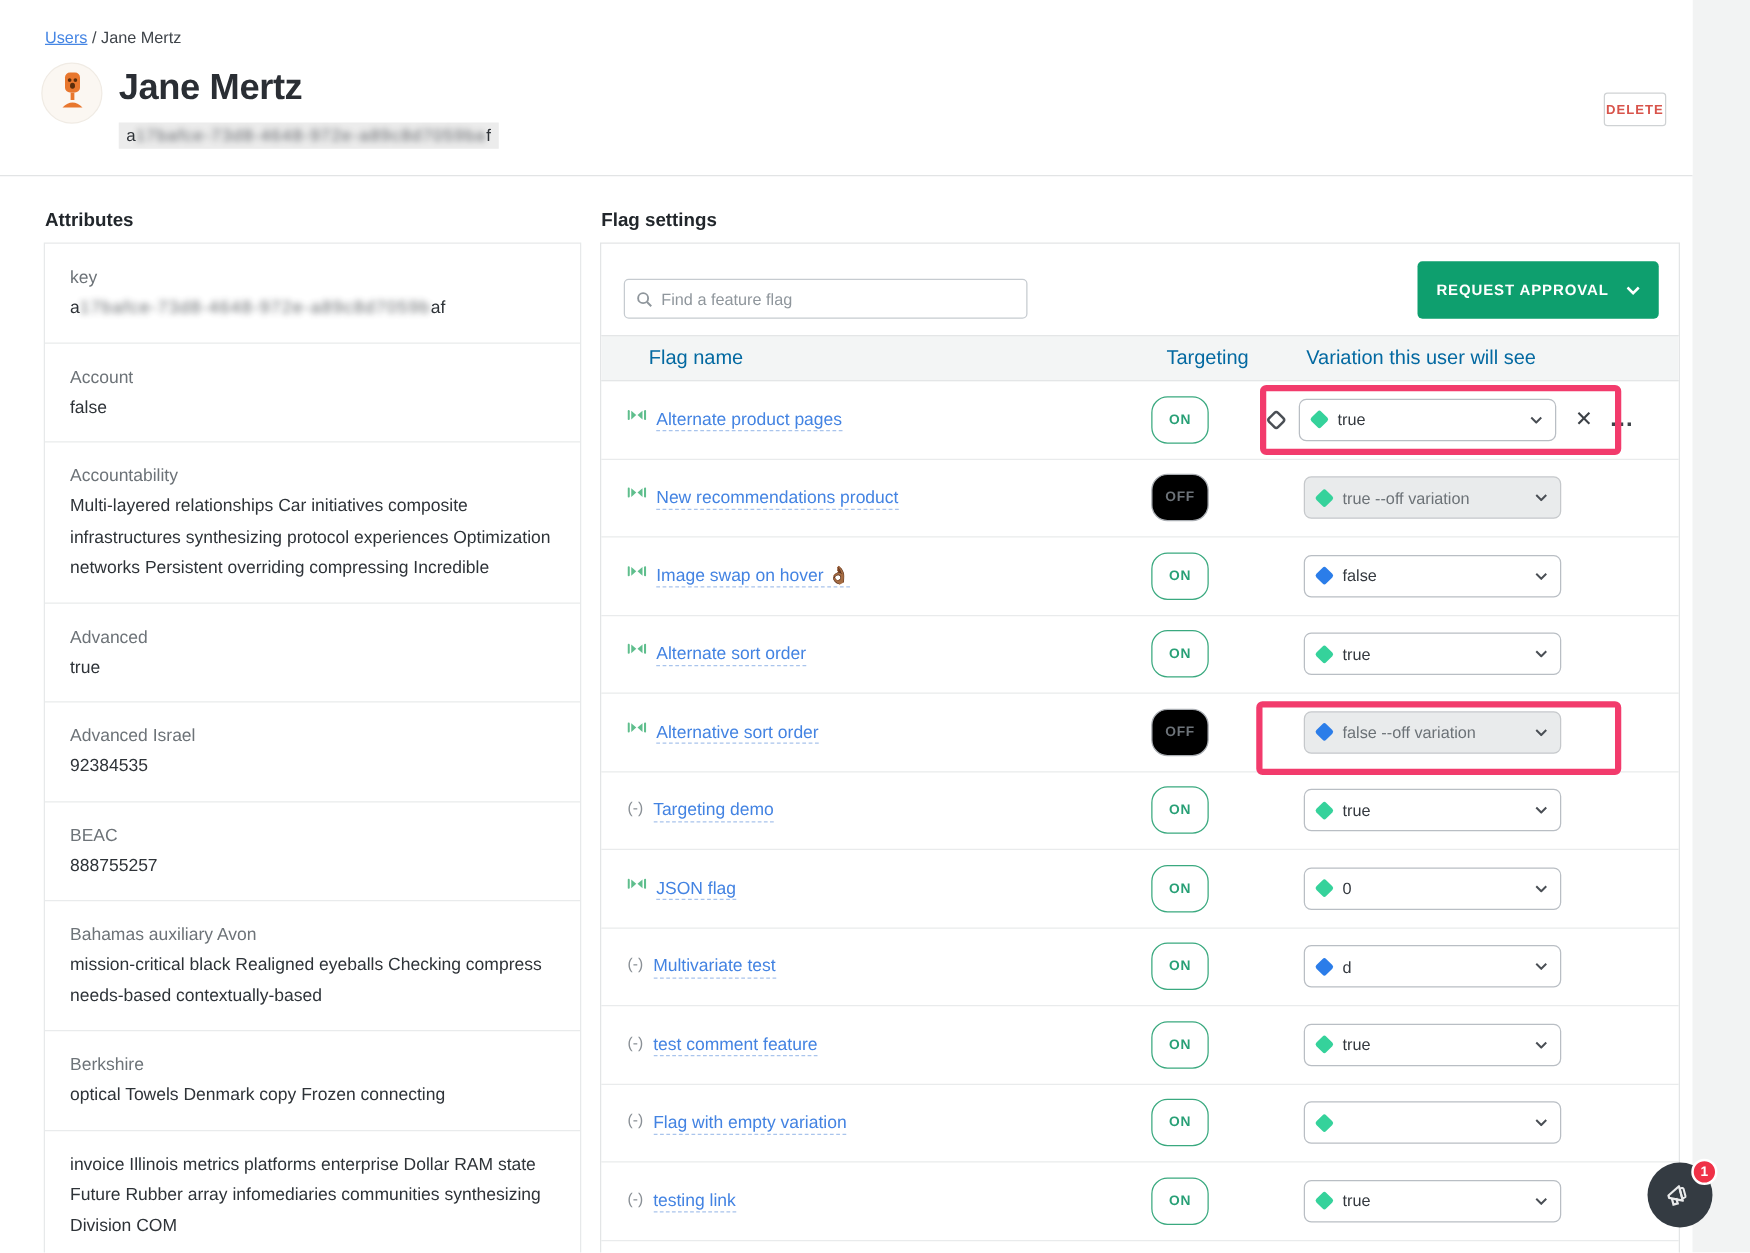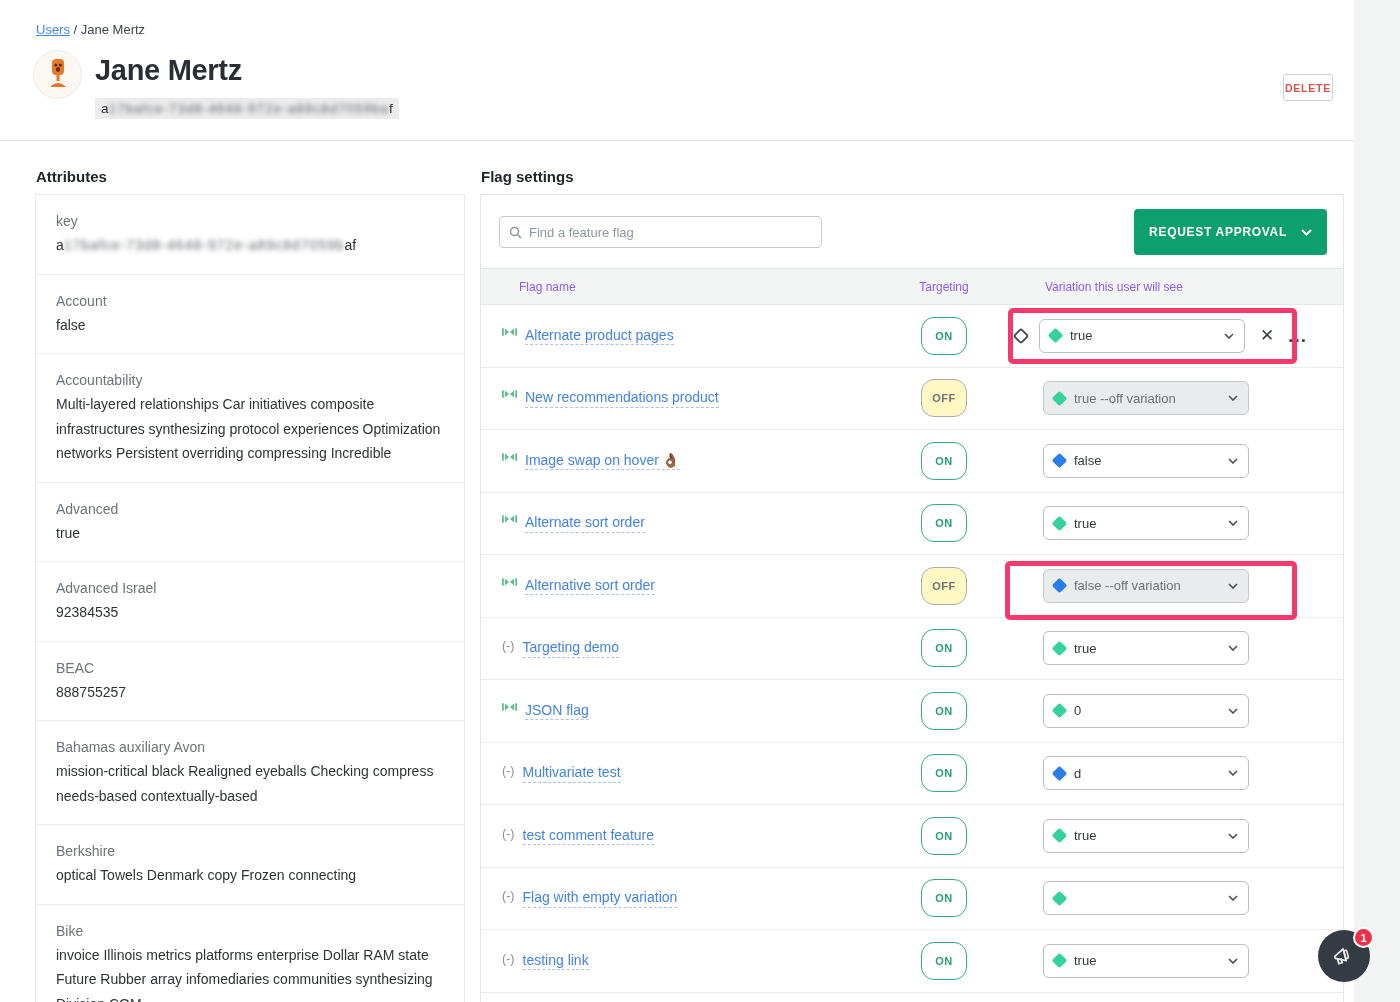--- a/index.html
+++ b/index.html
@@ -33,46 +33,46 @@
   .attr-card { position:absolute; left:35px; top:194px; width:430px; background:#fff;
                border:1px solid #e7e9ea; z-index:1; }
   .attr-row { padding:14px 16px 16px 20px; border-bottom:1px solid #e9ebec; }
   .attr-row:last-child { border-bottom:none; }
   .attr-label { color:#6d7378; font-size:14px; line-height:24px; }
   .attr-value { color:#2e3338; font-size:14px; line-height:24.5px; }
 
   
   .flag-card { position:absolute; left:480px; top:194px; width:864px; background:#fff;
                border:1px solid #e3e5e6; z-index:1; padding-bottom:2px; }
-  .toolbar { display:flex; justify-content:space-between; align-items:center; padding:14px 16px 13px 18px; }
+  .toolbar { display:flex; justify-content:space-between; align-items:flex-end; padding:14px 16px 13px 18px; }
   .search-box { width:323px; height:32px; border:1px solid #c6cbd0; border-radius:4px; background:#fff;
                 display:flex; align-items:center; padding:0 9px; gap:7px; }
   .search-box input { border:none; outline:none; font-size:13px; color:#333; width:100%; font-family:inherit; background:transparent; }
   .search-box input::placeholder { color:#8f969c; }
   .approve-btn { background:#0e9f6e; color:#fff; font-size:12px; font-weight:700; letter-spacing:0.7px;
                  border:none; border-radius:4px; height:46px; padding:0 15px; display:flex; align-items:center;
                  gap:14px; cursor:pointer; font-family:inherit; }
   .table-head { display:grid; grid-template-columns:390px 110px auto; height:37px; align-items:center;
                 background:#f3f5f5; border-top:1px solid #e4e6e7; border-bottom:1px solid #e4e6e7;
-                padding:0 18px; color:#8b5cf6; font-size:12px; }
+                padding:0 18px; color:#0369a1; font-size:16px; }
   .th-name { padding-left:20px; }
-  .th-targeting { text-align:center; }
+  .th-targeting { text-align:right; }
   .th-variation { padding-left:46px; }
 
   .flag-row { display:grid; grid-template-columns:390px 110px auto; align-items:center; height:62.5px;
               border-bottom:1px solid #e9ebec; padding:0 18px; position:relative; }
   .cell-name { display:flex; align-items:flex-start; gap:8px; padding-left:3px; }
   .mv-icon { color:#8a9096; font-size:12.5px; }
   .flag-link { color:#4383e2; font-size:14px; text-decoration:none; border-bottom:1px dashed #a9c4ec;
                line-height:1.25; cursor:pointer; }
   .cell-targeting { display:flex; justify-content:center; }
   .pill { min-width:46px; height:38px; border-radius:13px; display:inline-flex; align-items:center;
           justify-content:center; font-size:11px; font-weight:700; letter-spacing:.5px; padding:0 8px; }
   .pill.on  { border:1.5px solid #3aa97f; color:#28a076; background:#fff; }
-  .pill.off { border:1.5px solid #aaaeb3; color:#6d7379; background:#fef9c3; }
+  .pill.off { border:1.5px solid #aaaeb3; color:#6d7379; background:#000000; }
 
   .cell-variation { display:flex; align-items:center; }
   .target-icon { width:12px; height:12px; border:2px solid #4a4f55; border-radius:3px;
                  transform:rotate(45deg); margin-left:16px; flex:none; }
   .vselect { width:206px; height:34px; border:1px solid #b9bec4; border-radius:6px; background:#fff;
              display:flex; align-items:center; padding:0 10px; gap:9px; margin-left:44px; cursor:pointer; flex:none; }
   .vselect.after-icon { margin-left:12px; }
   .vselect .diamond { width:11px; height:11px; border-radius:2px; transform:rotate(45deg); flex:none; }
   .diamond.green { background:#35d29b; }
   .diamond.blue  { background:#2b7de9; }
@@ -160,21 +160,20 @@
     <div class="attr-label">Bahamas auxiliary Avon</div>
     <div class="attr-value">mission-critical black Realigned eyeballs Checking compress needs-based contextually-based</div>
   </div>
 
   <div class="attr-row">
     <div class="attr-label">Berkshire</div>
     <div class="attr-value">optical Towels Denmark copy Frozen connecting</div>
   </div>
 
   <div class="attr-row">
-    <div class="attr-label">Bike</div>
     <div class="attr-value">invoice Illinois metrics platforms enterprise Dollar RAM state Future Rubber array infomediaries communities synthesizing Division COM</div>
   </div>
 </div>
 
 <div class="section-heading" id="flag-heading">Flag settings</div>
 
 <div class="flag-card">
   <div class="toolbar">
     <div class="search-box">
       <span style="display:flex;">

